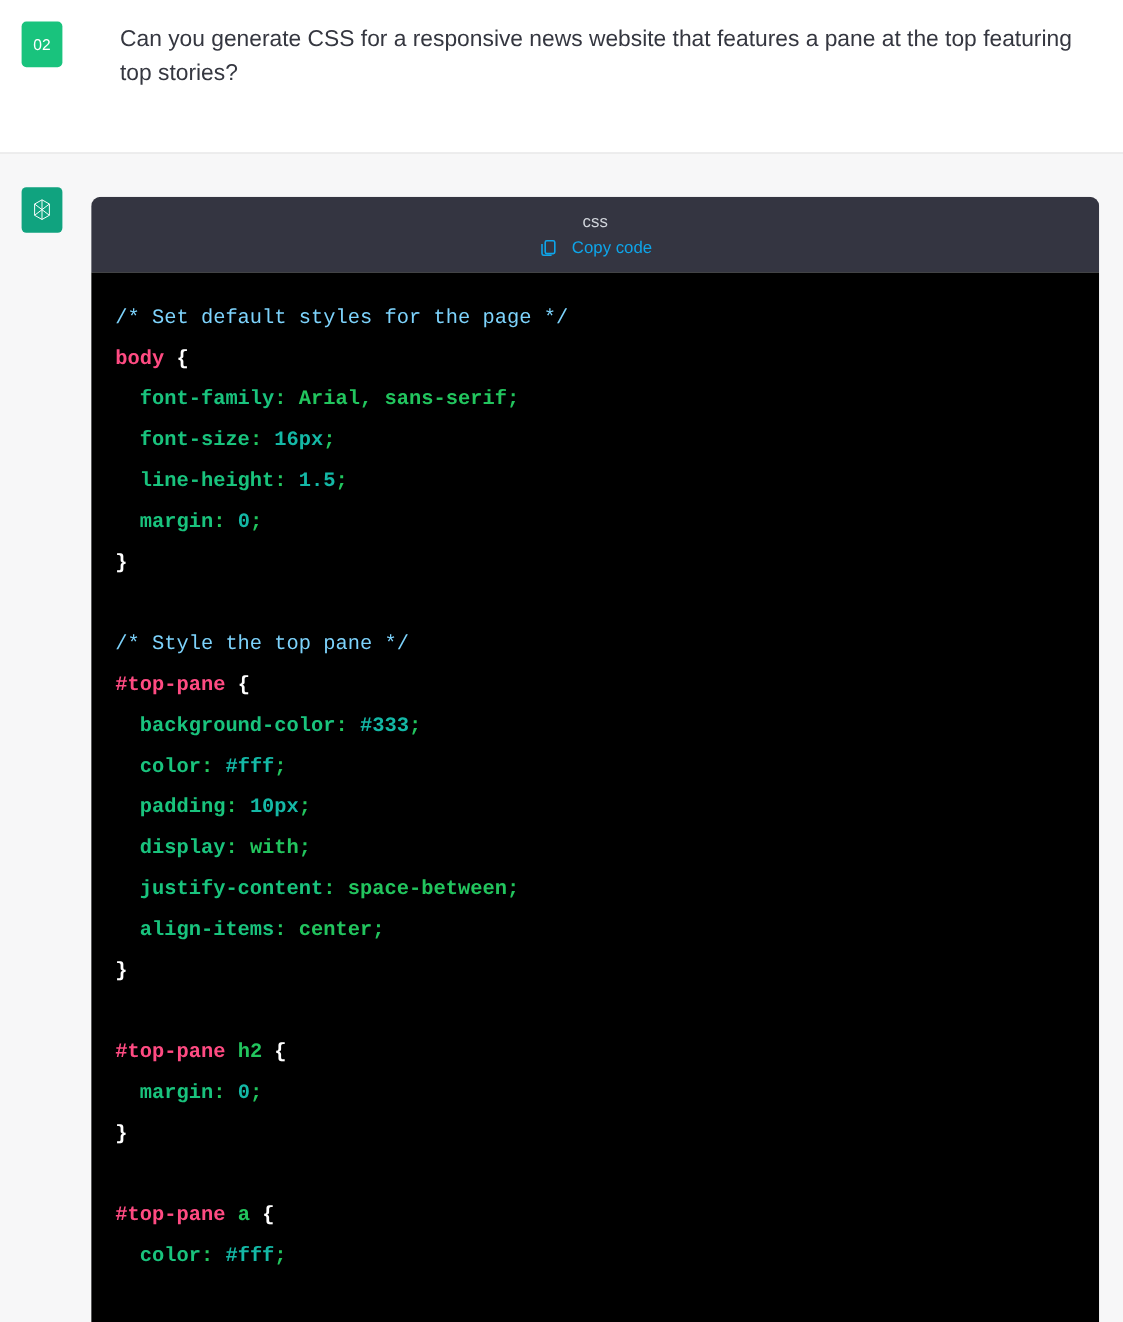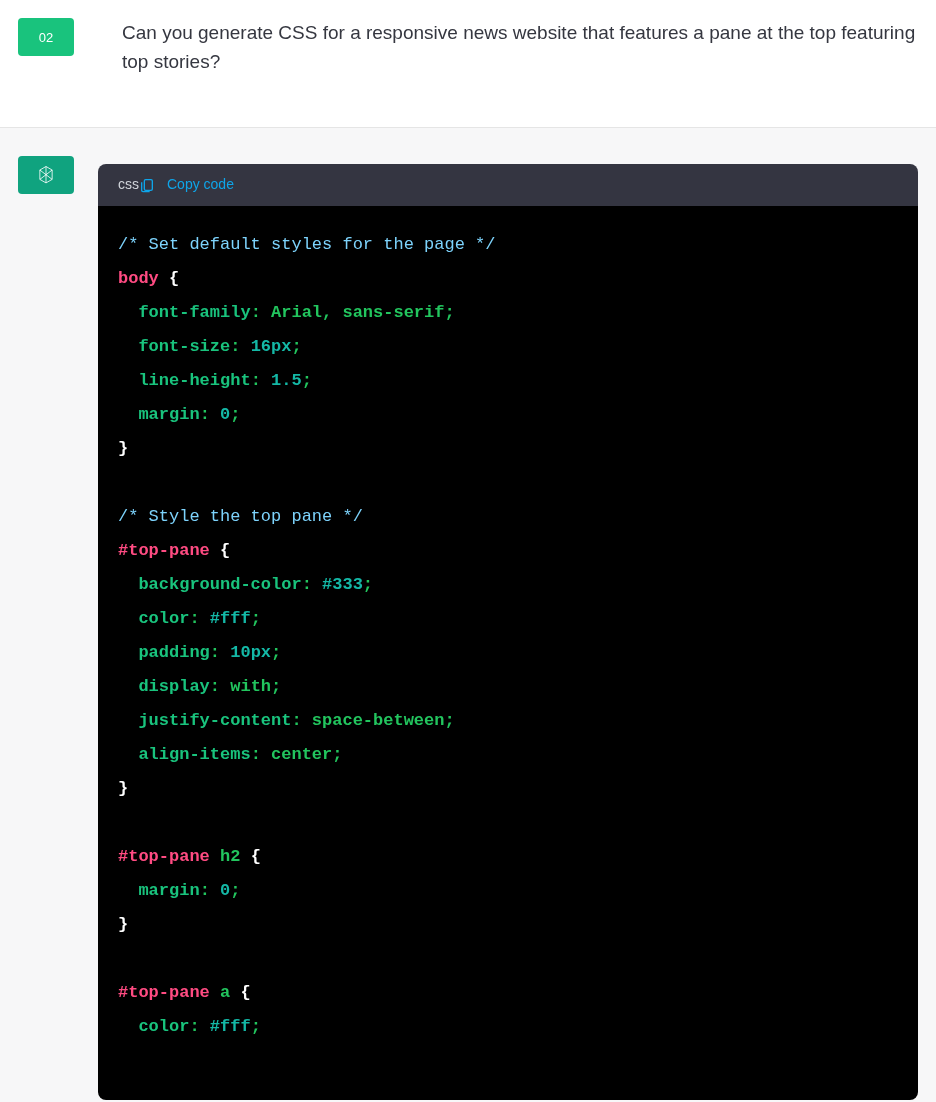--- a/index.html
+++ b/index.html
@@ -18,21 +18,21 @@
   }
   .assistant-block {
     display: flex;
     padding: 28px 18px 18px 18px;
     gap: 24px;
     background: #f7f7f8;
     border-top: 1px solid #e5e5e5;
     position: relative;
   }
   .avatar {
-    width: 56px;
+    width: 34px;
     height: 38px;
     border-radius: 4px;
     display: flex;
     align-items: center;
     justify-content: center;
     flex-shrink: 0;
     font-size: 13px;
     font-weight: 500;
     color: #fff;
   }
@@ -53,20 +53,21 @@
     margin-top: 8px;
   }
   .code-header {
     background: #343541;
     color: #d1d5db;
     display: flex;
     justify-content: flex-start;
     align-items: center;
     padding: 10px 20px;
     font-size: 14px;
+    flex-direction: column;
   }
   .copy-btn {
     display: flex;
     align-items: center;
     gap: 12px;
     cursor: pointer;
     color: #0ea5e9;
   }
   .code-body {
     background: #000;

